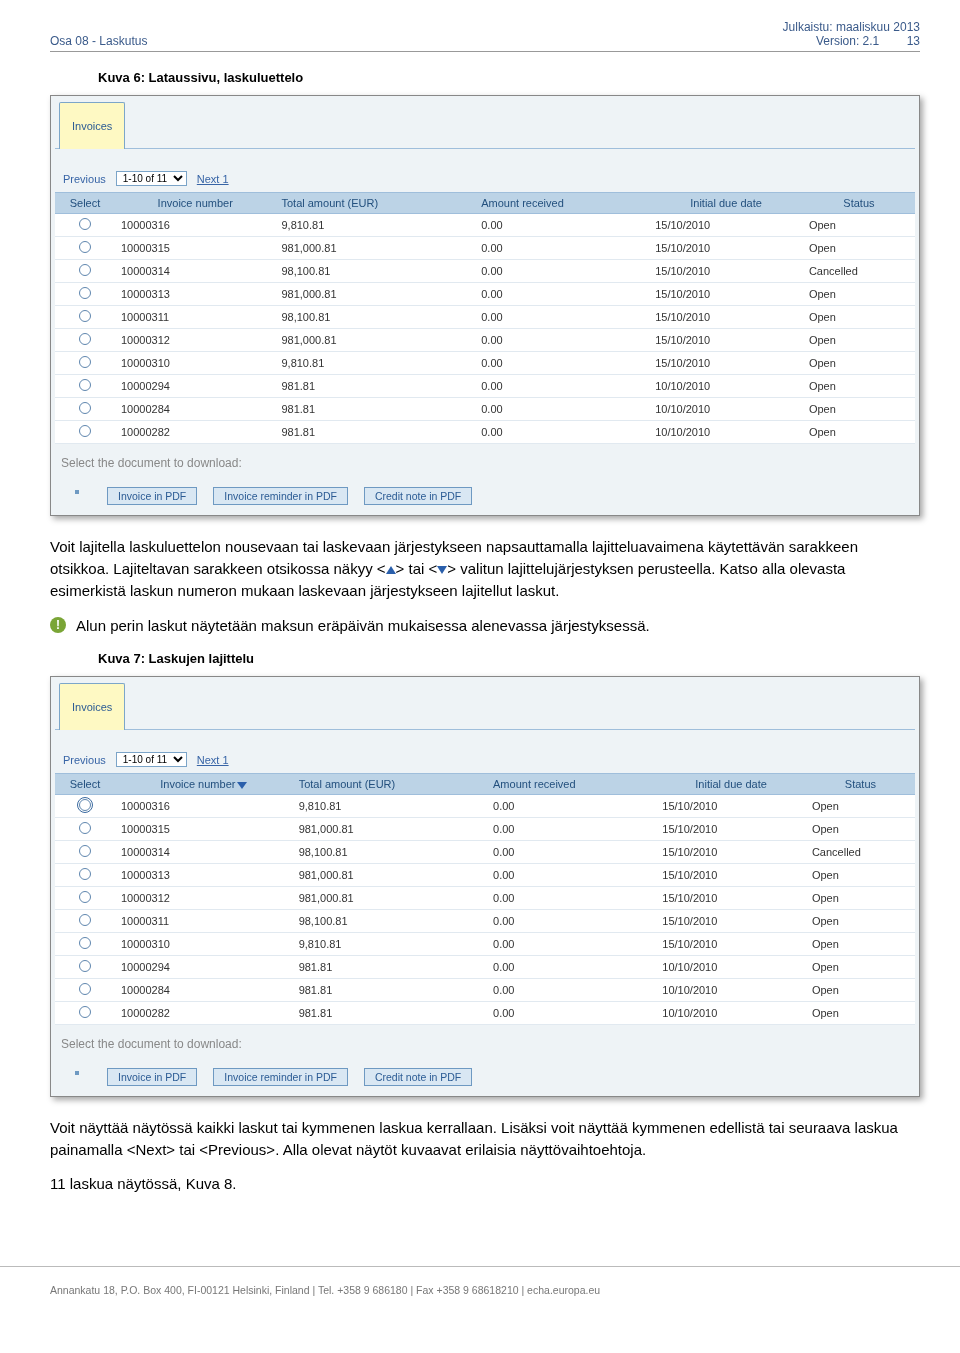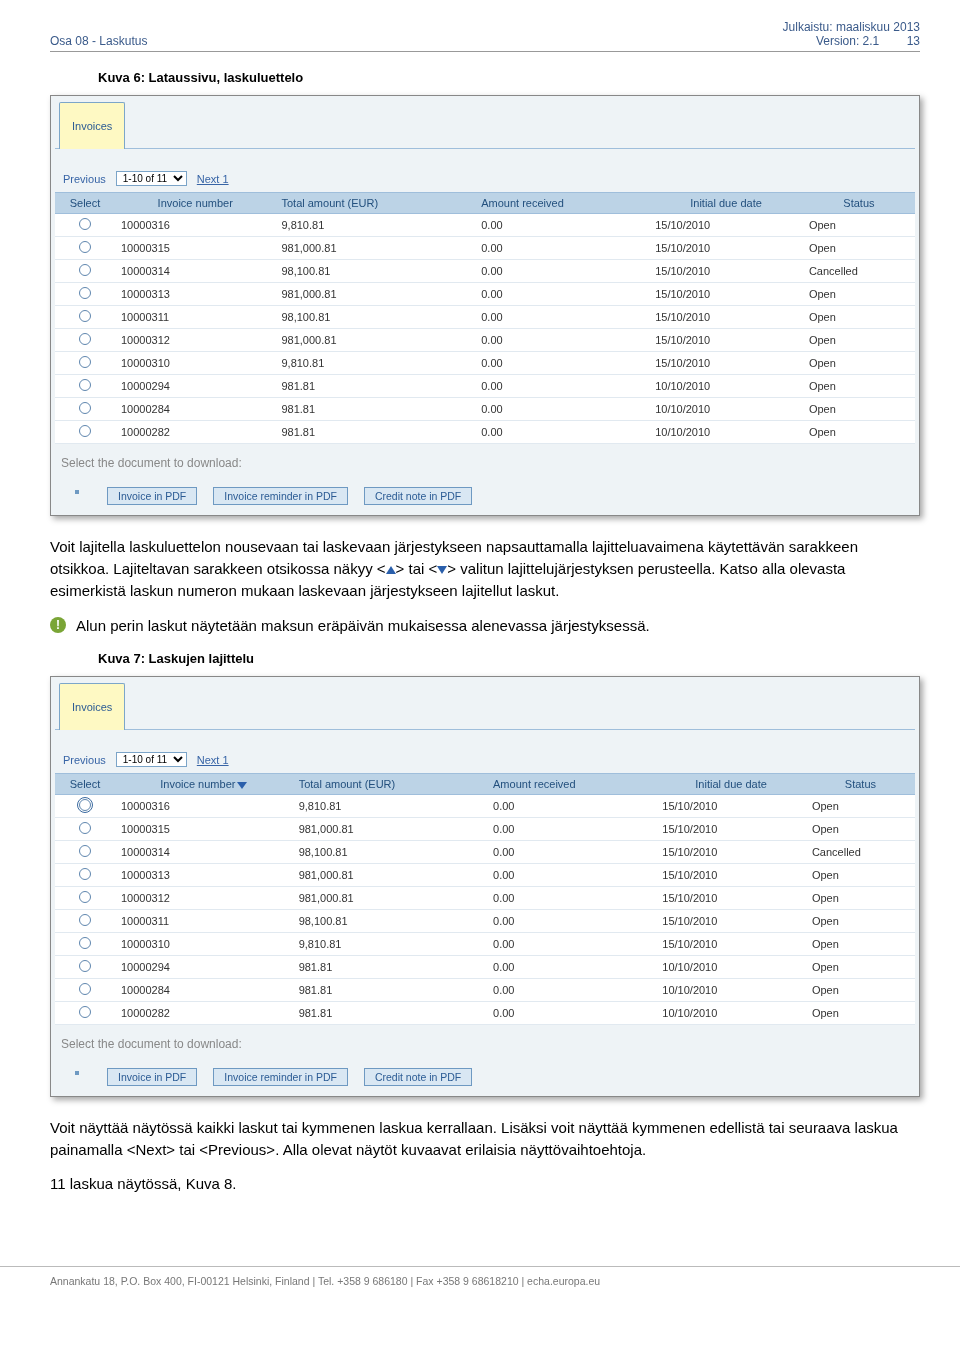--- a/index.html
+++ b/index.html
@@ -139,21 +139,21 @@
     margin-top: 9px;
   }
   .dl-dash {
     display: inline-block;
     width: 4px; height: 4px; background: #6e99c2;
     margin-right: 12px; align-self: center;
   }
   .footer {
     border-top: 1px solid #bbb;
     margin-top: 30px;
-    padding: 8px 40px 14px 50px;
+    padding: 17px 40px 14px 50px;
     font-size: 10.5px;
     color: #777;
   }
 </style>
 </head>
 <body>
 
 <div class="page">
   <div class="hdr">
     <div class="left">Osa 08 - Laskutus</div>

